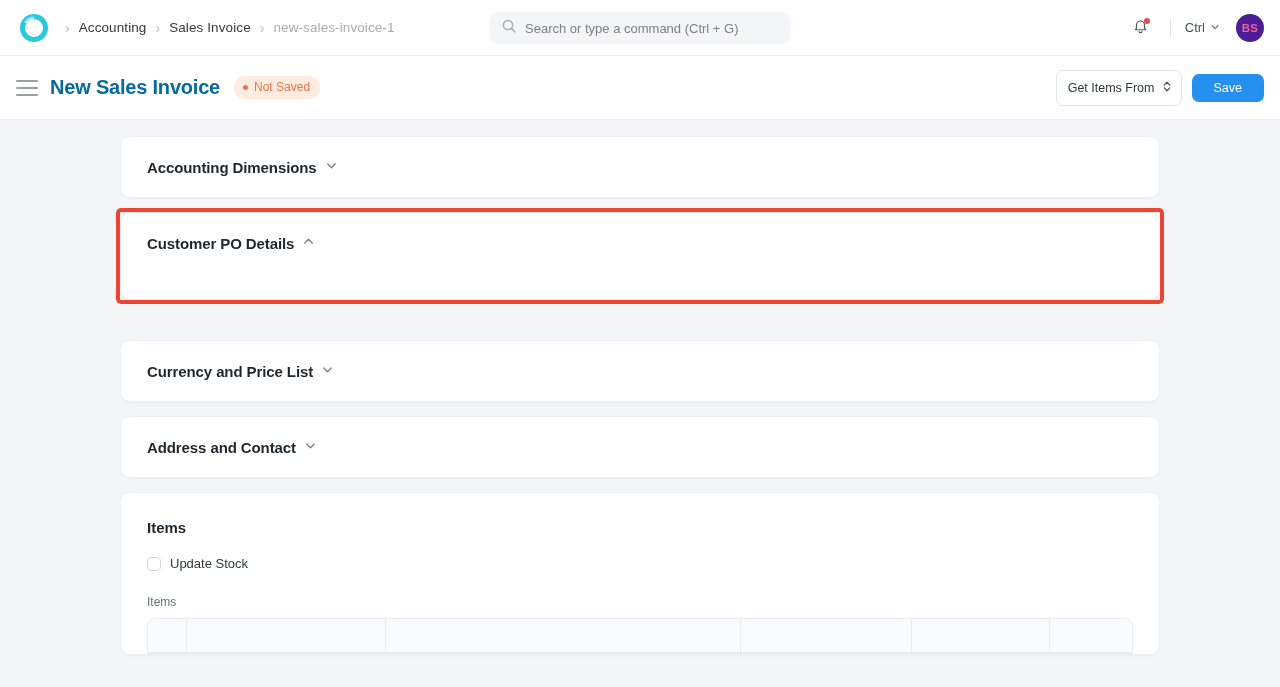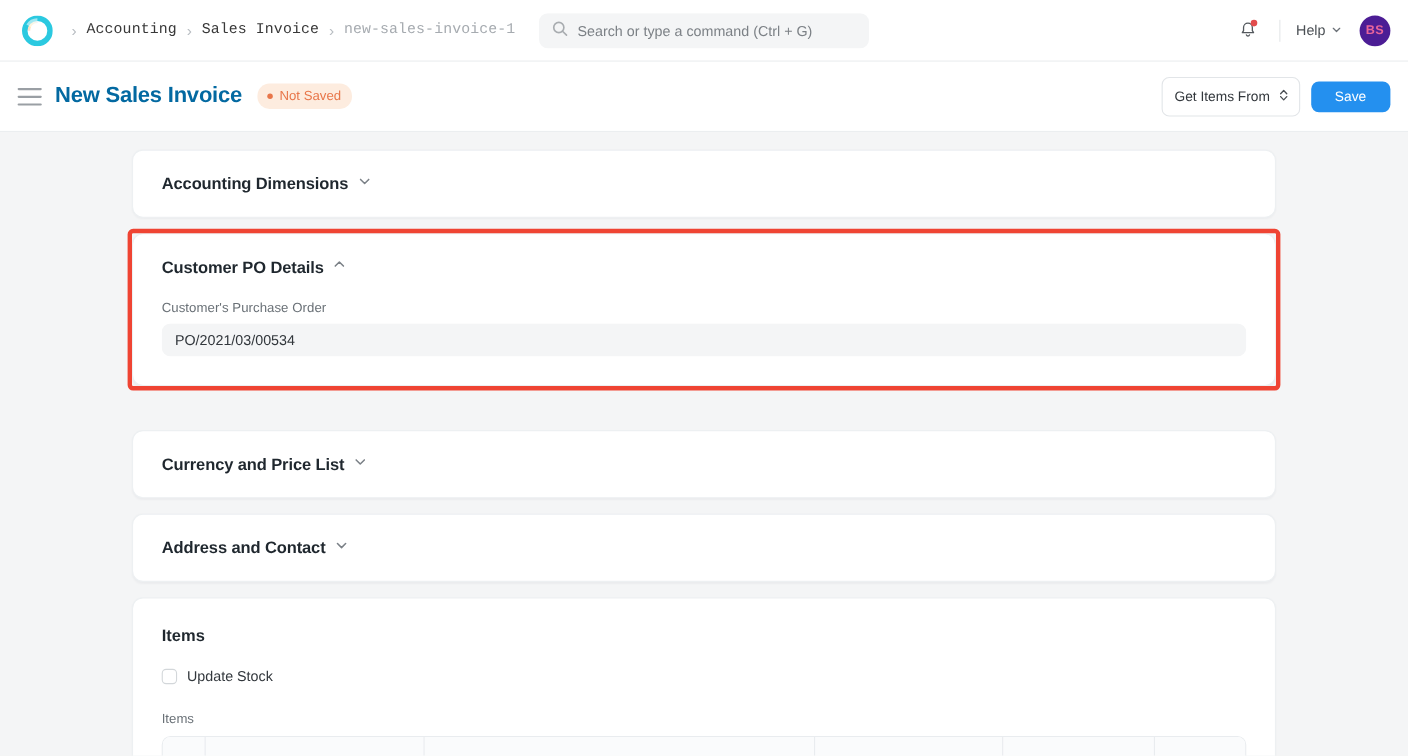--- a/index.html
+++ b/index.html
@@ -22,21 +22,21 @@
   .logo svg { display: block; }
 
   .crumb-sep {
     color: #b8bdc2; font-size: 14px;
     margin: 0 9px; user-select: none;
     display: inline-block; line-height: 1;
   }
   .breadcrumb { display: flex; align-items: center; margin-left: 8px; }
   .crumb {
     font-size: 13.5px; color: #383838; letter-spacing: .1px;
-    text-decoration: none; white-space: nowrap; font-family: Liberation Mono, monospace;
+    text-decoration: none; white-space: nowrap;
   }
   .crumb.muted { color: #a6abb0; }
 
   .search-wrap {
     position: absolute; left: 50%; transform: translateX(-50%);
     top: 12px;
   }
   .search-box {
     width: 300px; height: 32px; background: #f4f5f6;
     border: 1px solid transparent; border-radius: 8px;
@@ -240,21 +240,21 @@
           <path d="M5.3 8.2a4.7 4.7 0 0 1 9.4 0v3.4l1.3 2.2H4l1.3-2.2z" stroke-linejoin="round"></path>
           <path d="M8.3 16.1a1.8 1.8 0 0 0 3.4 0" stroke-linecap="round"></path>
         </svg>
       </span>
       <span class="bell-dot"></span>
     </button>
 
     <span class="nav-divider"></span>
 
     <button class="help-btn">
-      <span>Help</span>
+      <span>Ctrl</span>
       <span>
         <svg width="10" height="10" viewBox="0 0 12 12" fill="none" stroke="#6b7177" stroke-width="1.4" stroke-linecap="round" stroke-linejoin="round">
           <polyline points="2.5,4.5 6,8 9.5,4.5"></polyline>
         </svg>
       </span>
     </button>
 
     <div class="avatar">BS</div>
   </div>
 </div>
@@ -302,24 +302,20 @@
     <section class="card highlight po-card">
       <div class="section-head">
         <span class="section-title">Customer PO Details</span>
         <span class="chev">
           <svg width="13" height="13" viewBox="0 0 14 14" fill="none" stroke="#7b8187" stroke-width="1.5" stroke-linecap="round" stroke-linejoin="round">
             <polyline points="3,8.5 7,4.5 11,8.5"></polyline>
           </svg>
         </span>
       </div>
       <div class="fields-row">
-        <div class="field">
-          <label class="field-label">Customer's Purchase Order</label>
-          <input class="field-control" type="text" value="PO/2021/03/00534" style="">
-        </div>
       </div>
     </section>
 
     <section class="card">
       <div class="section-head">
         <span class="section-title">Currency and Price List</span>
         <span class="chev">
           <svg width="13" height="13" viewBox="0 0 14 14" fill="none" stroke="#7b8187" stroke-width="1.5" stroke-linecap="round" stroke-linejoin="round">
             <polyline points="3,5.5 7,9.5 11,5.5"></polyline>
           </svg>

